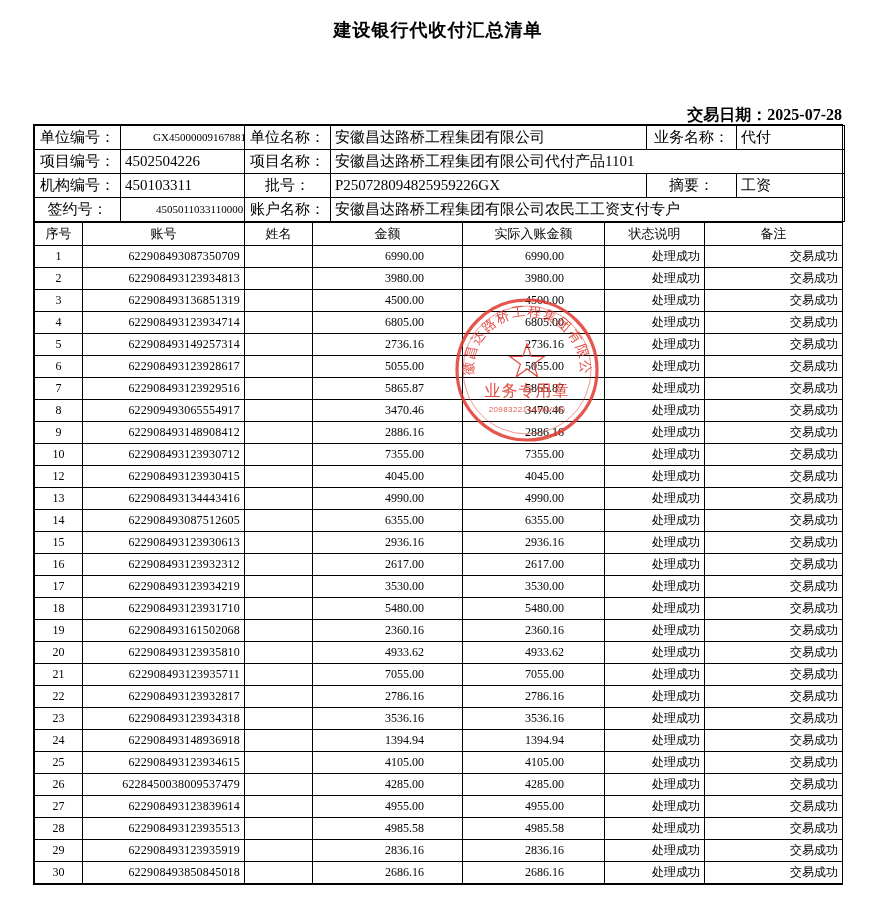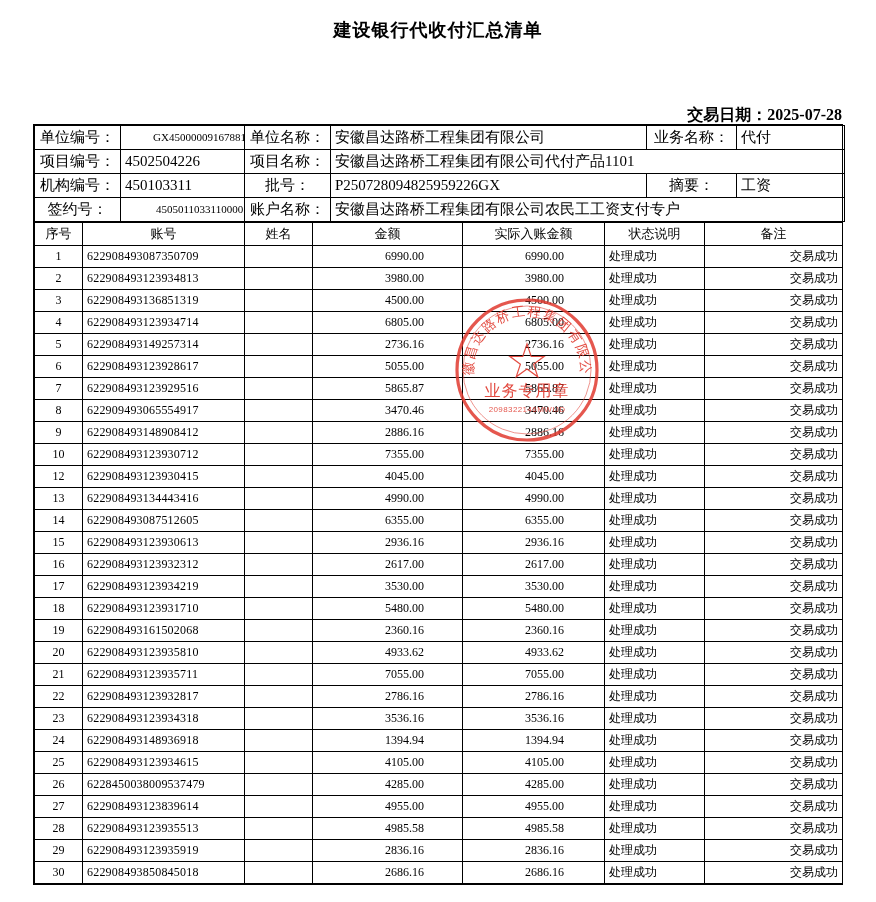--- a/index.html
+++ b/index.html
@@ -70,25 +70,25 @@
   
   .colhdr td {
     text-align: center;
     font-weight: normal;
     height: 22px;
     font-size: 13px;
   }
   
   .rows td { height: 19.4px; }
   .c-seq  { text-align: center; }
-  .c-acct { text-align: left; letter-spacing: 0.2px; }
+  .c-acct { text-align: right; letter-spacing: 0.2px; }
   .c-name { text-align: center; }
   .c-amt  { text-align: right; padding-right: 38px; }
   .c-real { text-align: right; padding-right: 40px; }
-  .c-stat { text-align: left; }
+  .c-stat { text-align: right; }
   .c-note { text-align: right; }
 
   
   .seal {
     position: absolute;
     left: 453px;
     top: 296px;
     width: 148px;
     height: 148px;
     pointer-events: none;

